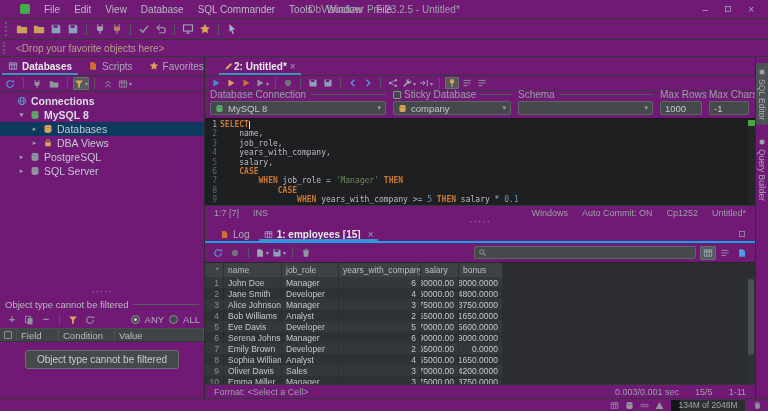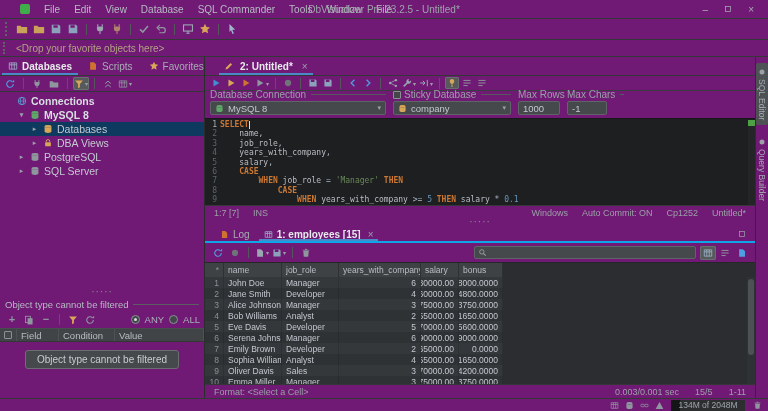--- a/index.html
+++ b/index.html
@@ -53,21 +53,21 @@
   .radio { width:9px; height:9px; border:1px solid #8a9096; border-radius:50%; background:#43474a; position:relative; }
   .radio.sel::after { content:""; position:absolute; left:2px; top:2px; width:3px; height:3px; border-radius:50%; background:#d7dde2; }
   .fcols { height:14px; display:flex; align-items:center; font-size:9.5px; color:#b6bcc3; border-top:1px solid #4a4d4f; border-bottom:1px solid #343638; background:#404447; flex:0 0 auto; }
   .fcols .fc { padding:0 4px; border-right:1px solid #4e5254; height:100%; display:flex; align-items:center; }
   .cb { width:8px; height:8px; border:1px solid #8a9096; border-radius:1px; background:#43474a; flex:0 0 auto; }
   .fbody { flex:0 0 56px; display:flex; align-items:flex-start; justify-content:center; padding-top:8px; }
   .fbtn { border:1px solid #6b6f72; border-radius:3px; background:#46494b; color:#c8cdd3; font-size:10px; padding:3px 11px; }
 
   
   .ed-tabs { height:19px; display:flex; align-items:center; border-bottom:1px solid #343638; padding-left:12px; font-size:10px; flex:0 0 auto; }
-  .etab { display:flex; align-items:center; gap:6px; position:relative; padding:0 7px; height:100%; color:#e8eaec; font-weight:bold; }
+  .etab { display:flex; align-items:center; gap:0; position:relative; padding:0 7px; height:100%; color:#e8eaec; font-weight:bold; }
   .etab::after { content:""; position:absolute; left:2px; right:2px; bottom:0; height:2px; background:#4a88c7; }
   .tclose { color:#9aa0a6; font-weight:normal; font-size:10px; padding-left:3px; }
   .ed-toolbar { height:15px; display:flex; align-items:center; padding:0 4px; border-bottom:1px solid #3a3d3f; flex:0 0 auto; }
   .ed-toolbar .tbi { height:12px; min-width:14px; }
   .conn { height:27px; display:flex; align-items:flex-end; gap:7px; padding:1px 6px 3px 5px; flex:0 0 auto; }
   .fld { display:flex; flex-direction:column; gap:1px; min-width:0; }
   .lbl { font-size:10px; color:#9aa0a6; display:flex; align-items:center; gap:3px; white-space:nowrap; }
   .lbl::after { content:""; flex:1; border-top:1px solid #56595b; min-width:4px; margin-left:2px; }
   .ctrl { height:14px; background:#45494c; border:1px solid #5f6467; border-radius:2px; display:flex; align-items:center; gap:4px; padding:0 4px; font-size:9.5px; color:#c3c9d0; }
   .ddchev { margin-left:auto; font-size:7px; color:#9aa0a6; }
@@ -608,20 +608,29 @@
           <span class="lbl">
             <span class="cb"></span>
             <span>Sticky Database</span>
           </span>
           <span class="ctrl">
             <span class="ic" id="dbIcon"><span class="ic"><svg width="9" height="9" viewBox="0 0 14 14" fill="#d8a657" style="color:#d8a657">
                     <ellipse cx="7" cy="3.4" rx="4.8" ry="2"></ellipse>
                     <path d="M2.2,3.8 v6.8 c0,1.1 2.1,2 4.8,2 s4.8,-0.9 4.8,-2 v-6.8 c-0.9,1 -2.6,1.6 -4.8,1.6 s-3.9,-0.6 -4.8,-1.6 z"></path>
                   </svg></span></span>
             <span>company</span>
+            <span class="ddchev">▾</span>
+          </span>
+        </div>
+        <div class="fld w3">
+          <span class="lbl">
+              <span>Schema</span>
+            </span>
+          <span class="ctrl">
+            <span></span>
             <span class="ddchev">▾</span>
           </span>
         </div>
         <div class="fld w4">
           <span class="lbl">
               <span>Max Rows</span>
             </span>
           <span class="ctrl">1000</span>
         </div>
         <div class="fld w5">

